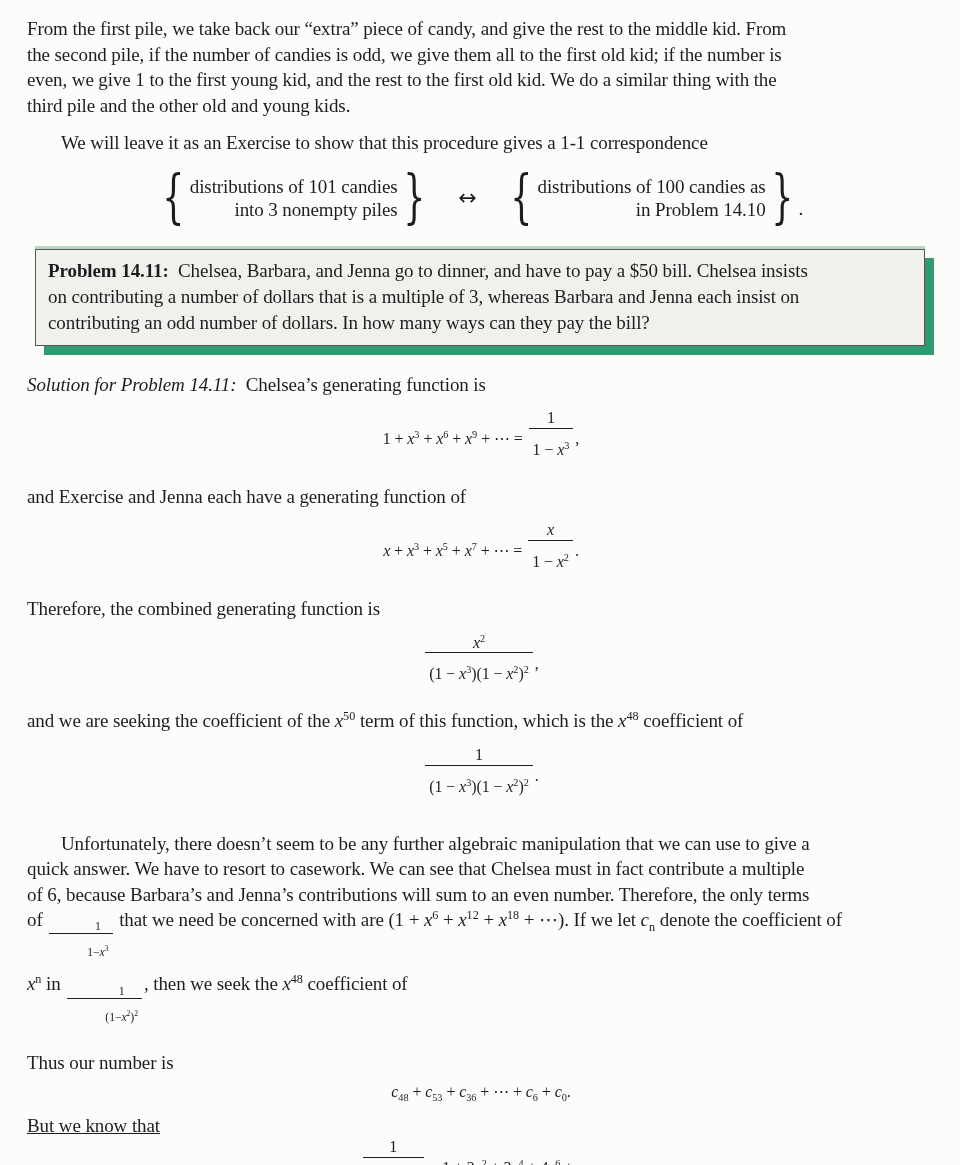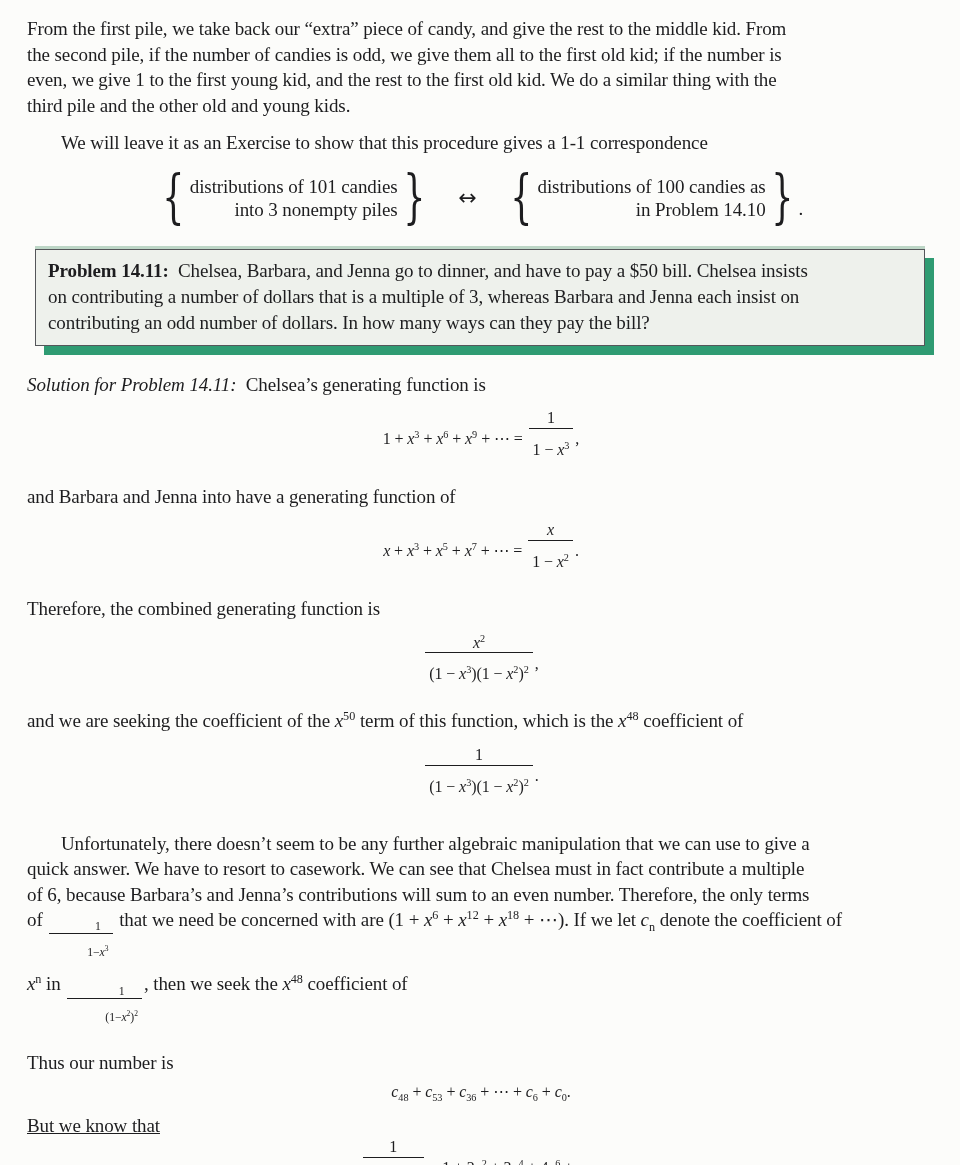--- a/index.html
+++ b/index.html
@@ -126,21 +126,21 @@
     </div>
   </div>
 
   <p class="solution-line"><em>Solution for Problem 14.11:</em>&nbsp; Chelsea’s generating function is</p>
 
   <div class="equation eq-tall">1 + <em>x</em><sup>3</sup> + <em>x</em><sup>6</sup> + <em>x</em><sup>9</sup> + ⋯ = <span class="frac">
         <span class="num">1</span>
         <span class="den">1 − <em>x</em><sup>3</sup></span>
       </span>,</div>
 
-  <p class="plain-line">and Barbara and Jenna into have a generating function of</p>
+  <p class="plain-line">and Exercise and Jenna each have a generating function of</p>
 
   <div class="equation eq-tall"><em>x</em> + <em>x</em><sup>3</sup> + <em>x</em><sup>5</sup> + <em>x</em><sup>7</sup> + ⋯ = <span class="frac">
         <span class="num"><em>x</em></span>
         <span class="den">1 − <em>x</em><sup>2</sup></span>
       </span>.</div>
 
   <p class="plain-line">Therefore, the combined generating function is</p>
 
   <div class="equation eq-tall"><span class="frac">
         <span class="num"><em>x</em><sup>2</sup></span>

